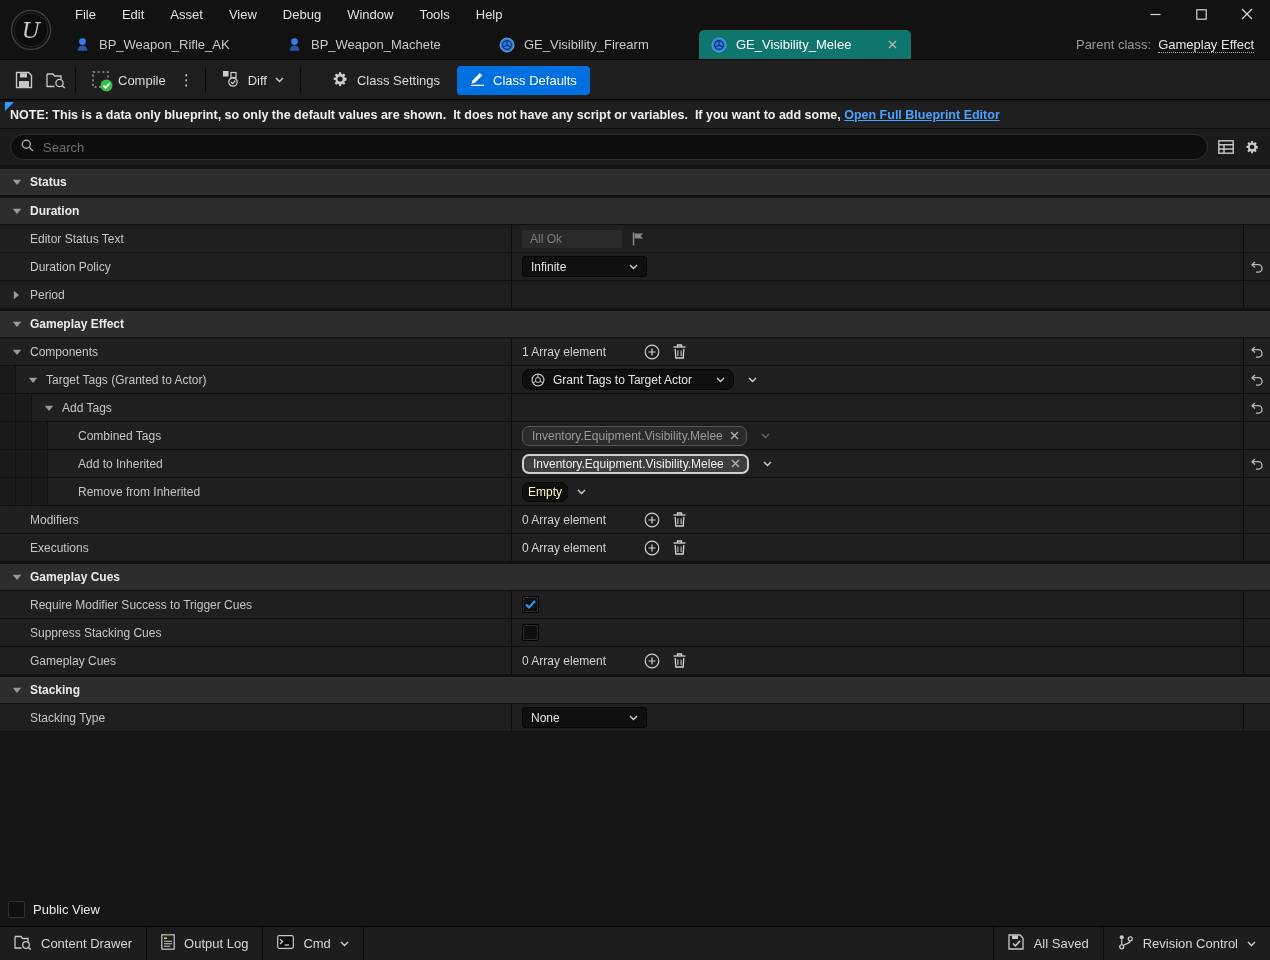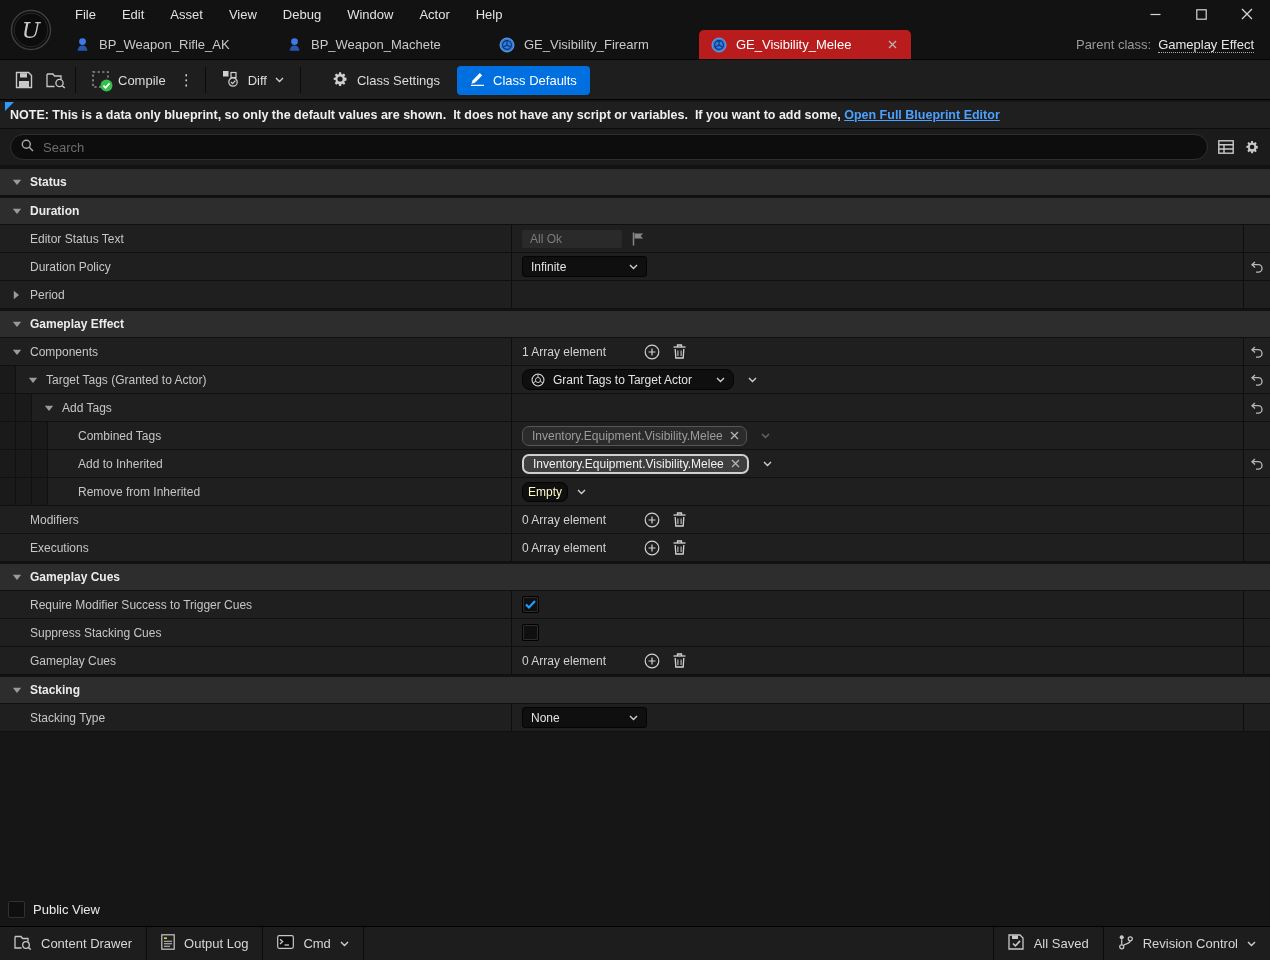--- a/index.html
+++ b/index.html
@@ -7,21 +7,21 @@
   
   .topchrome{height:59px;background:#121212;position:relative;}
   .logo{position:absolute;left:9px;top:8px;width:44px;height:44px;display:flex;align-items:center;justify-content:center;}
   .menubar{height:28px;display:flex;align-items:center;padding-left:62px;}
   .menu-item{padding:0 13px;font-size:13px;color:#e2e2e2;height:28px;display:flex;align-items:center;cursor:default;}
   .wincontrols{position:absolute;right:0;top:0;height:28px;display:flex;}
   .winbtn{width:46px;height:28px;display:flex;align-items:center;justify-content:center;}
   .tabrow{height:31px;display:flex;align-items:flex-end;position:relative;}
   .tabs{display:flex;margin-left:63px;height:29px;}
   .tab{width:212px;height:29px;display:flex;align-items:center;gap:9px;padding:0 12px;box-sizing:border-box;font-size:13px;color:#c9c9c9;}
-  .tab.active{background:#b91c1c;border-radius:5px 5px 0 0;color:#fff;}
+  .tab.active{background:#0f766e;border-radius:5px 5px 0 0;color:#fff;}
   .tab .tclose{margin-left:auto;display:flex;padding:2px;}
   .parentclass{position:absolute;right:16px;bottom:7px;font-size:13px;}
   .pc-label{color:#999;margin-right:7px;}
   .pc-value{color:#e6e6e6;border-bottom:1px dotted #aaa;cursor:pointer;}
   
   .toolbar{height:40px;background:#1e1e1e;border-top:1px solid #060606;display:flex;align-items:center;padding:0 12px;}
   .tbtn{display:flex;align-items:center;gap:8px;color:#dcdcdc;font-size:13px;padding:0 9px;height:30px;border-radius:3px;cursor:pointer;}
   .tsep{width:1px;height:26px;background:#0b0b0b;margin:0 7px;}
   .primary{background:#0070e0;color:#fff;height:29px;padding:0 13px;border-radius:4px;margin-left:8px;}
   .kebab{color:#cfcfcf;font-size:15px;padding:0 4px;cursor:pointer;}
@@ -91,21 +91,21 @@
           <text x="21" y="28.5" text-anchor="middle" font-family="DejaVu Serif, serif" font-size="22" font-style="italic" fill="#c9c9c9">U</text>
         </svg>
     </div>
     <div class="menubar" id="menu-bar">
         <div class="menu-item">File</div>
         <div class="menu-item">Edit</div>
         <div class="menu-item">Asset</div>
         <div class="menu-item">View</div>
         <div class="menu-item">Debug</div>
         <div class="menu-item">Window</div>
-        <div class="menu-item">Actor</div>
+        <div class="menu-item">Tools</div>
         <div class="menu-item">Help</div>
       </div>
     <div class="wincontrols">
       <span class="winbtn">
           <svg width="11" height="11" viewBox="0 0 11 11">
             <path d="M0.5 5.5h10" stroke="#d6d6d6" stroke-width="1.2"></path>
           </svg>
         </span>
       <span class="winbtn">
           <svg width="11" height="11" viewBox="0 0 11 11">

